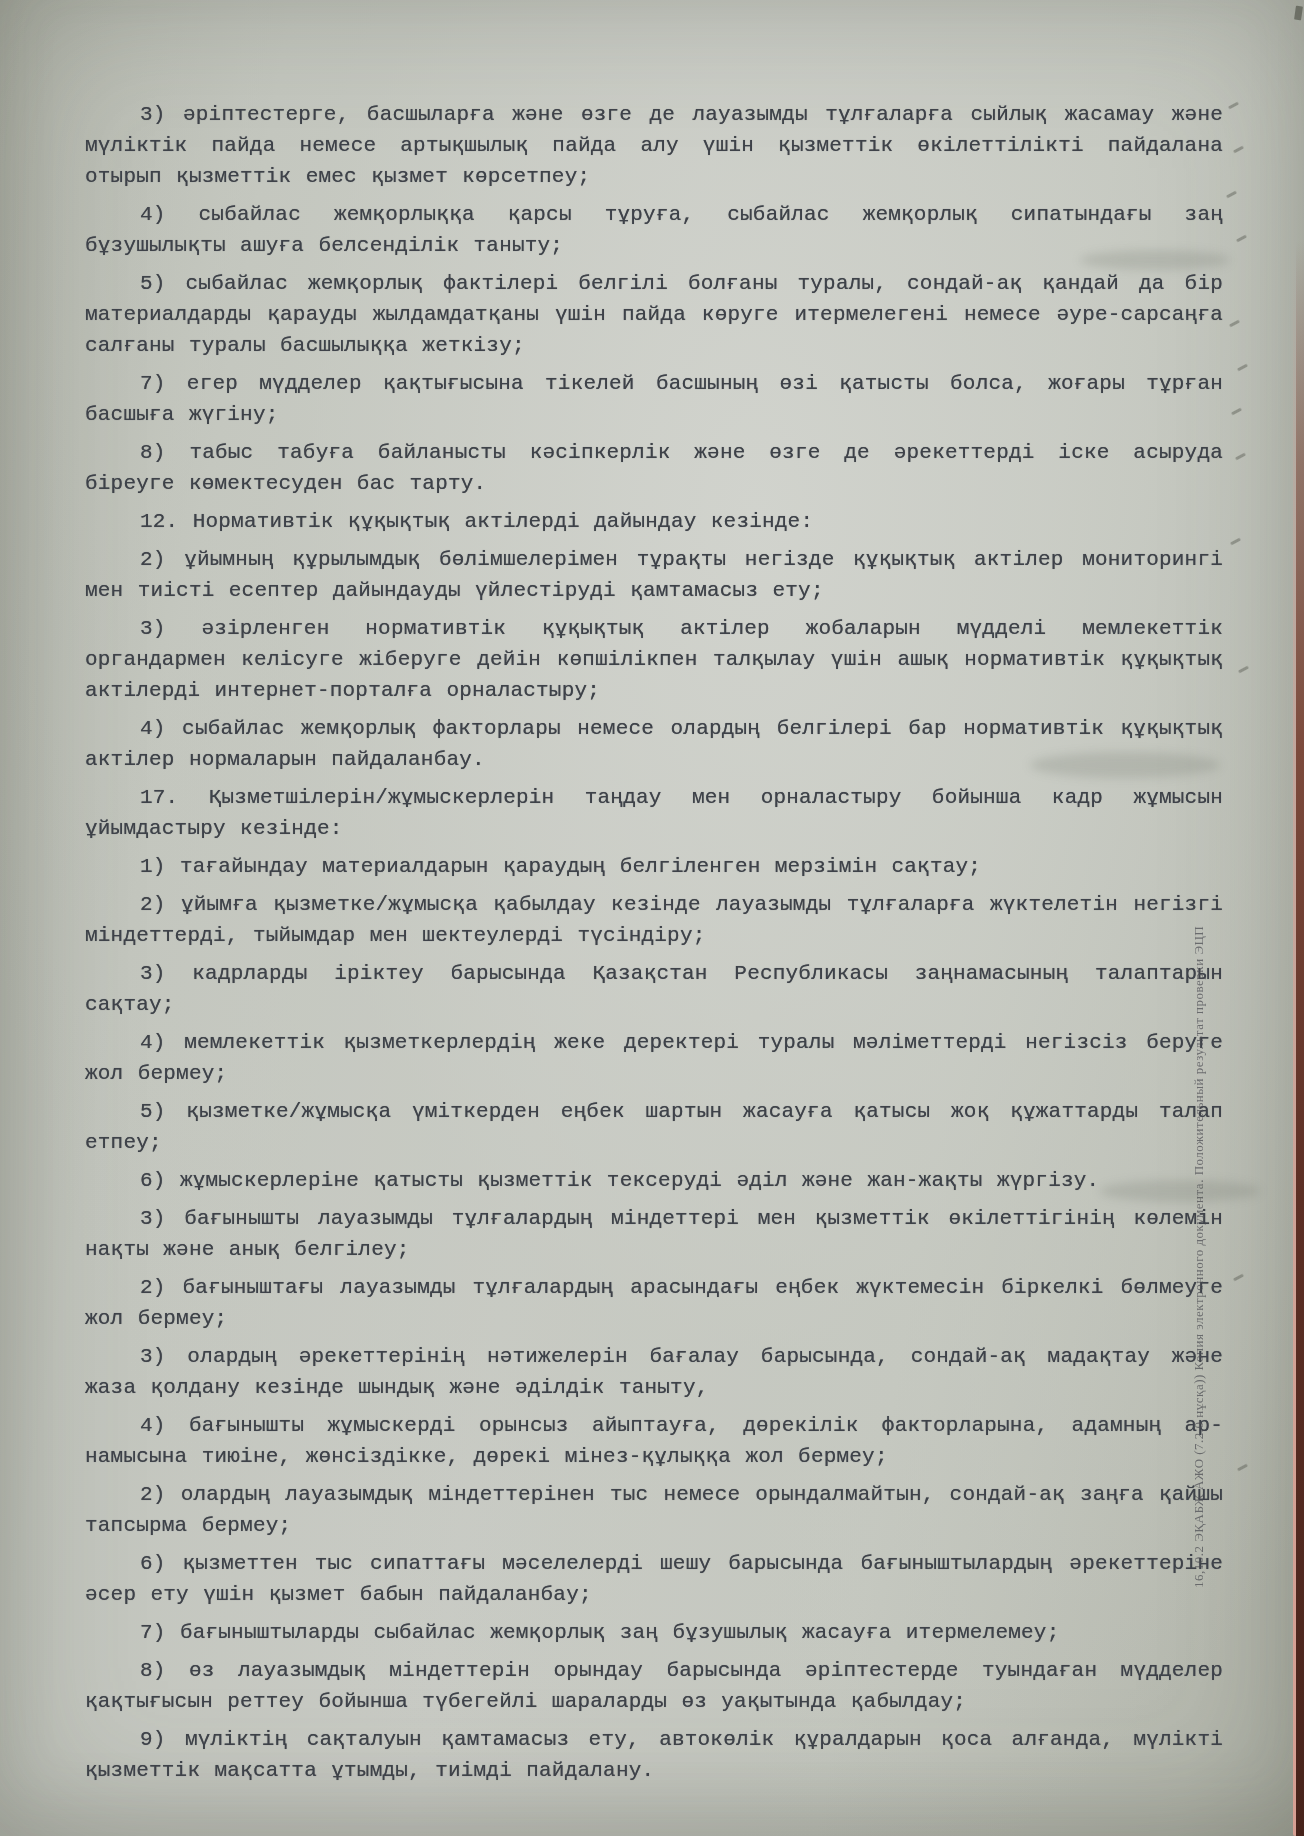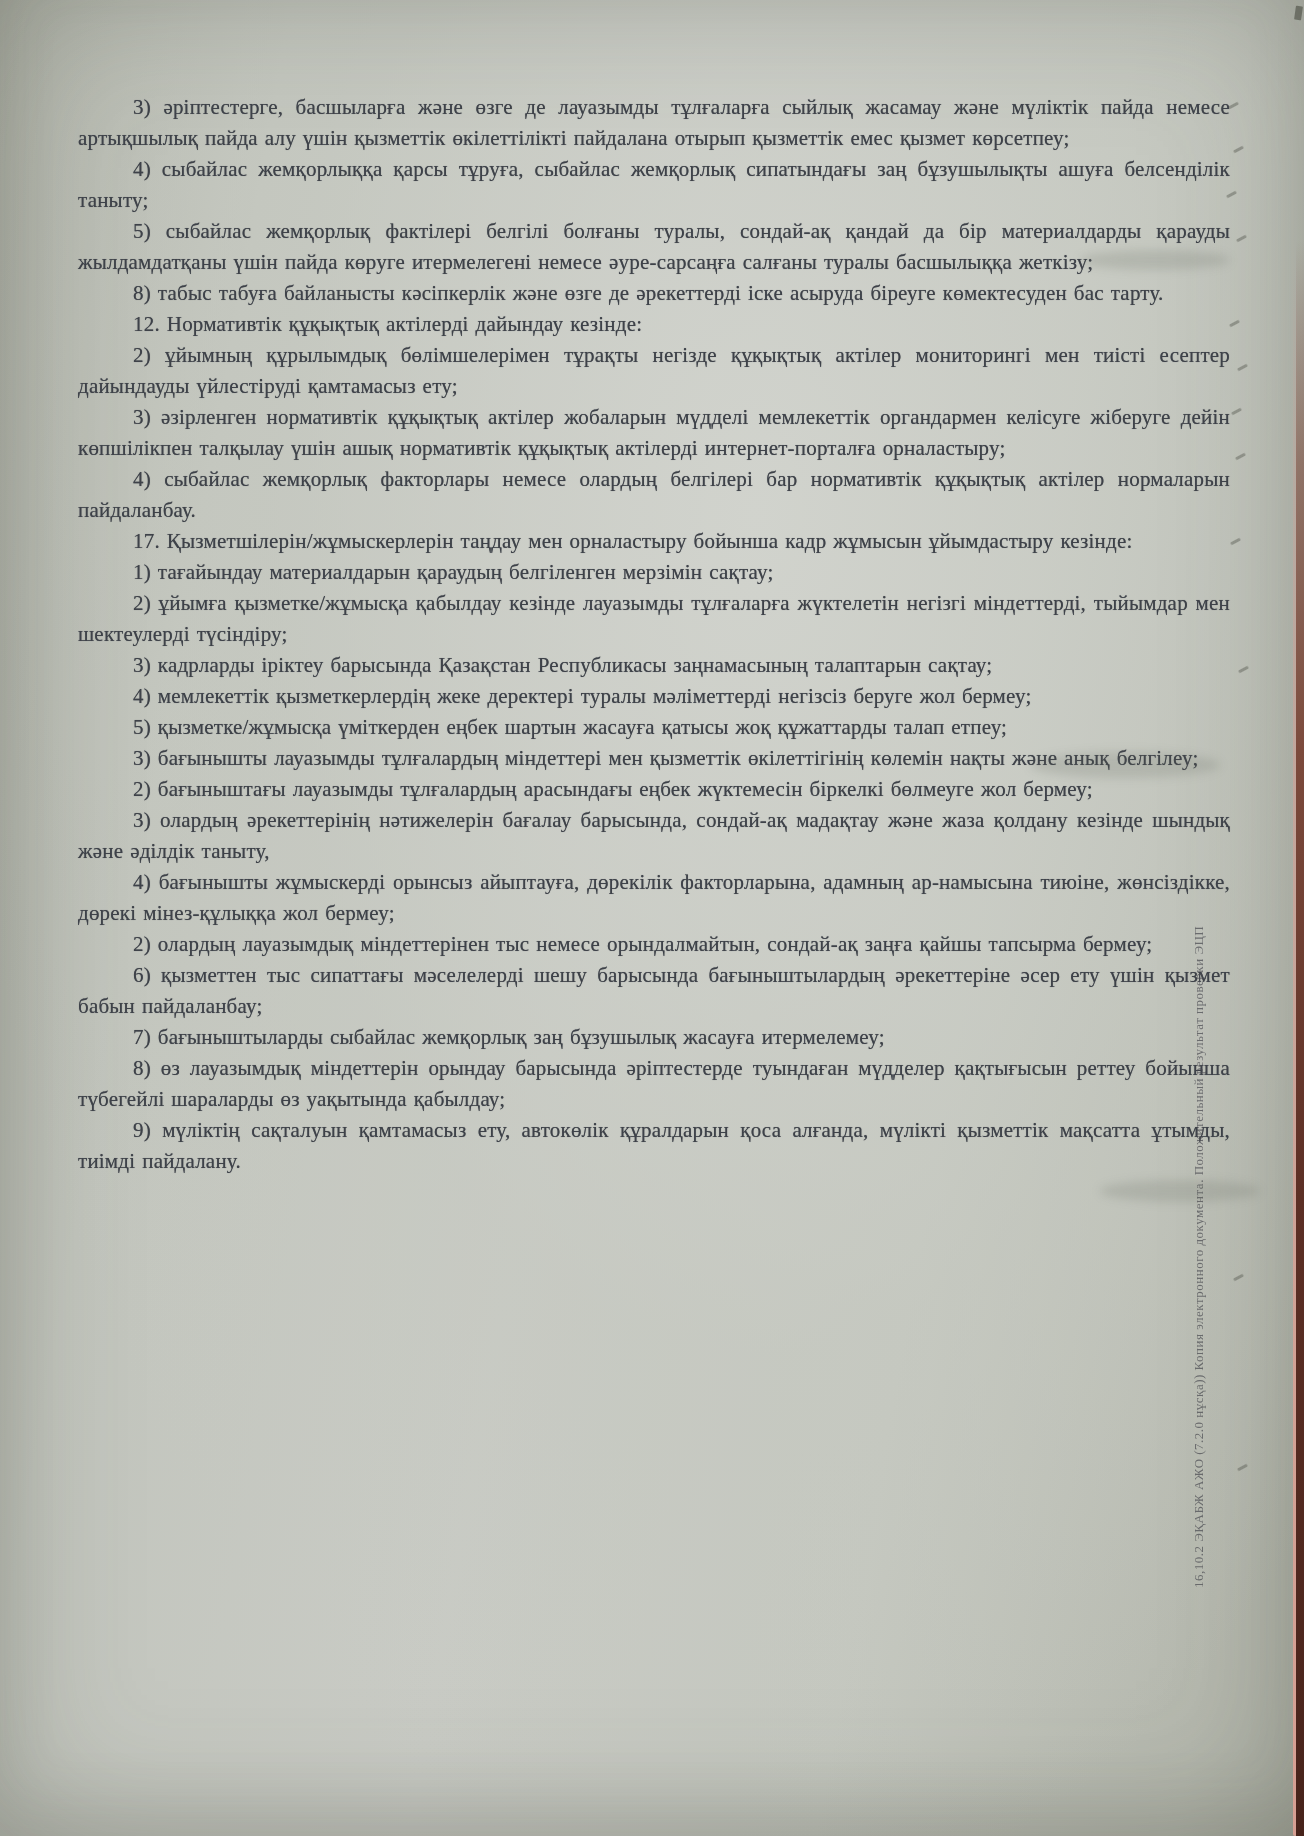--- a/index.html
+++ b/index.html
@@ -25,21 +25,21 @@
     position:absolute;
     left:78px;top:92px;width:1152px;
     font-size:21px;line-height:31px;
     color:#3e4249;
     text-align:justify;
     letter-spacing:.2px;
     word-spacing:1.5px;
     filter:blur(.35px);
     text-shadow:0 0 .7px rgba(62,66,73,.75);
   }
-  .text-block p{margin:0;text-indent:55px;}
+  .text-block p{margin:7px;text-indent:55px;font-family:Liberation Mono, monospace;}
   .stamp{
     position:absolute;
     left:1188px;top:688px;height:900px;width:22px;
     writing-mode:vertical-rl;
     transform:rotate(180deg);
     font-size:13px;line-height:22px;
     letter-spacing:.5px;
     color:#4b4c52;
     opacity:.72;
     filter:blur(.4px);
@@ -73,31 +73,33 @@
 </head>
 <body>
 
 <div class="photo">
   <div class="vignette"></div>
 
   <div class="text-block">
       <p>3) әріптестерге, басшыларға және өзге де лауазымды тұлғаларға сыйлық жасамау және мүліктік пайда немесе артықшылық пайда алу үшін қызметтік өкілеттілікті пайдалана отырып қызметтік емес қызмет көрсетпеу;</p>
       <p>4) сыбайлас жемқорлыққа қарсы тұруға, сыбайлас жемқорлық сипатындағы заң бұзушылықты ашуға белсенділік таныту;</p>
       <p>5) сыбайлас жемқорлық фактілері белгілі болғаны туралы, сондай-ақ қандай да бір материалдарды қарауды жылдамдатқаны үшін пайда көруге итермелегені немесе әуре-сарсаңға салғаны туралы басшылыққа жеткізу;</p>
+      <p>7) егер мүдделер қақтығысына тікелей басшының өзі қатысты болса, жоғары тұрған басшыға жүгіну;</p>
       <p>8) табыс табуға байланысты кәсіпкерлік және өзге де әрекеттерді іске асыруда біреуге көмектесуден бас тарту.</p>
       <p>12. Нормативтік құқықтық актілерді дайындау кезінде:</p>
       <p>2) ұйымның құрылымдық бөлімшелерімен тұрақты негізде құқықтық актілер мониторингі мен тиісті есептер дайындауды үйлестіруді қамтамасыз ету;</p>
       <p>3) әзірленген нормативтік құқықтық актілер жобаларын мүдделі мемлекеттік органдармен келісуге жіберуге дейін көпшілікпен талқылау үшін ашық нормативтік құқықтық актілерді интернет-порталға орналастыру;</p>
       <p>4) сыбайлас жемқорлық факторлары немесе олардың белгілері бар нормативтік құқықтық актілер нормаларын пайдаланбау.</p>
       <p>17. Қызметшілерін/жұмыскерлерін таңдау мен орналастыру бойынша кадр жұмысын ұйымдастыру кезінде:</p>
       <p>1) тағайындау материалдарын қараудың белгіленген мерзімін сақтау;</p>
       <p>2) ұйымға қызметке/жұмысқа қабылдау кезінде лауазымды тұлғаларға жүктелетін негізгі міндеттерді, тыйымдар мен шектеулерді түсіндіру;</p>
       <p>3) кадрларды іріктеу барысында Қазақстан Республикасы заңнамасының талаптарын сақтау;</p>
       <p>4) мемлекеттік қызметкерлердің жеке деректері туралы мәліметтерді негізсіз беруге жол бермеу;</p>
       <p>5) қызметке/жұмысқа үміткерден еңбек шартын жасауға қатысы жоқ құжаттарды талап етпеу;</p>
+      <p>6) жұмыскерлеріне қатысты қызметтік тексеруді әділ және жан-жақты жүргізу.</p>
       <p>3) бағынышты лауазымды тұлғалардың міндеттері мен қызметтік өкілеттігінің көлемін нақты және анық белгілеу;</p>
       <p>2) бағыныштағы лауазымды тұлғалардың арасындағы еңбек жүктемесін біркелкі бөлмеуге жол бермеу;</p>
       <p>3) олардың әрекеттерінің нәтижелерін бағалау барысында, сондай-ақ мадақтау және жаза қолдану кезінде шындық және әділдік таныту,</p>
       <p>4) бағынышты жұмыскерді орынсыз айыптауға, дөрекілік факторларына, адамның ар-намысына тиюіне, жөнсіздікке, дөрекі мінез-құлыққа жол бермеу;</p>
       <p>2) олардың лауазымдық міндеттерінен тыс немесе орындалмайтын, сондай-ақ заңға қайшы тапсырма бермеу;</p>
       <p>6) қызметтен тыс сипаттағы мәселелерді шешу барысында бағыныштылардың әрекеттеріне әсер ету үшін қызмет бабын пайдаланбау;</p>
       <p>7) бағыныштыларды сыбайлас жемқорлық заң бұзушылық жасауға итермелемеу;</p>
       <p>8) өз лауазымдық міндеттерін орындау барысында әріптестерде туындаған мүдделер қақтығысын реттеу бойынша түбегейлі шараларды өз уақытында қабылдау;</p>
       <p>9) мүліктің сақталуын қамтамасыз ету, автокөлік құралдарын қоса алғанда, мүлікті қызметтік мақсатта ұтымды, тиімді пайдалану.</p>
     </div>

